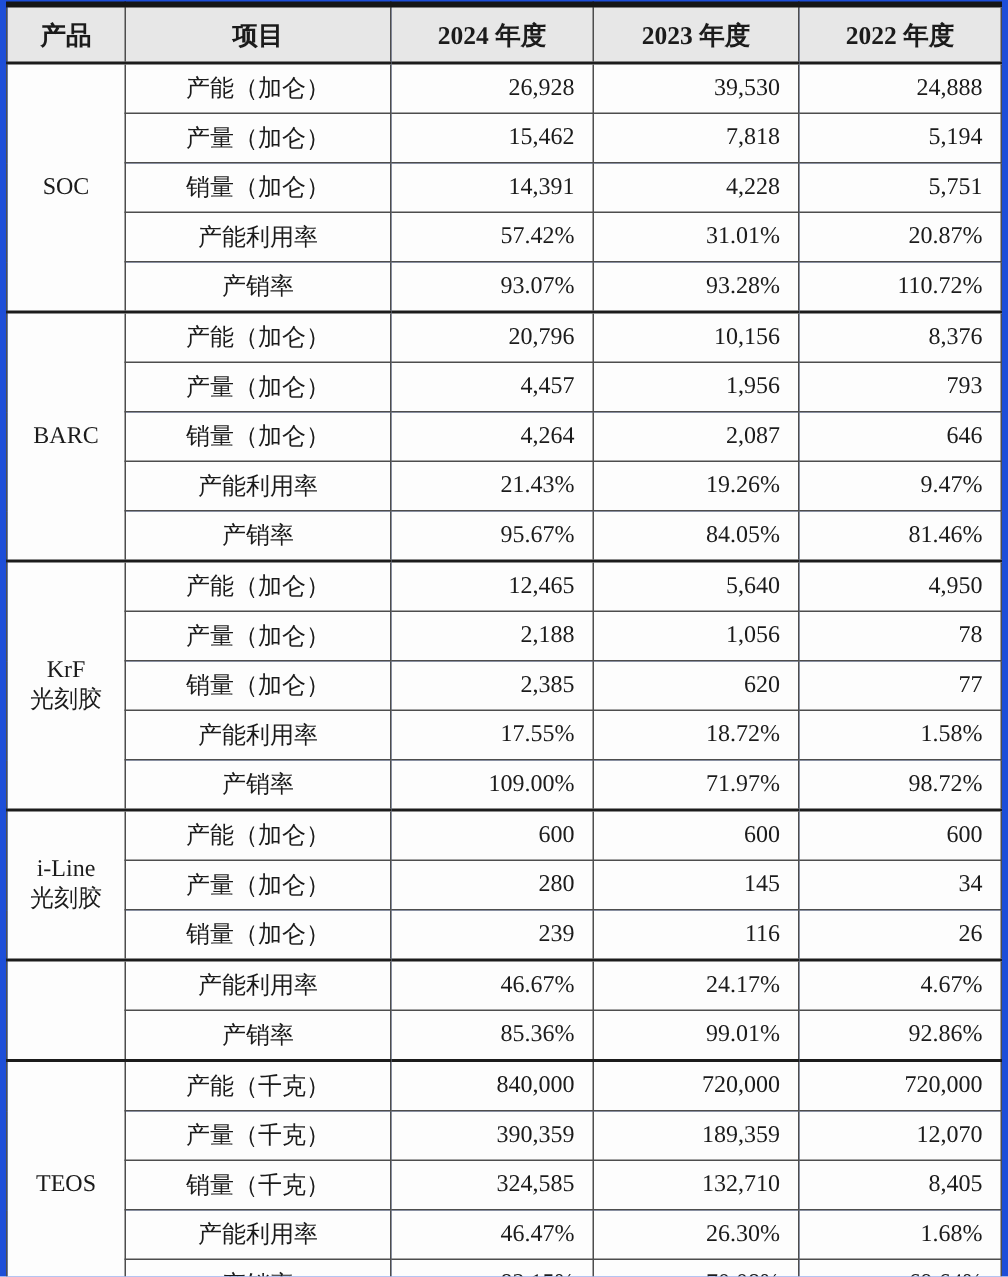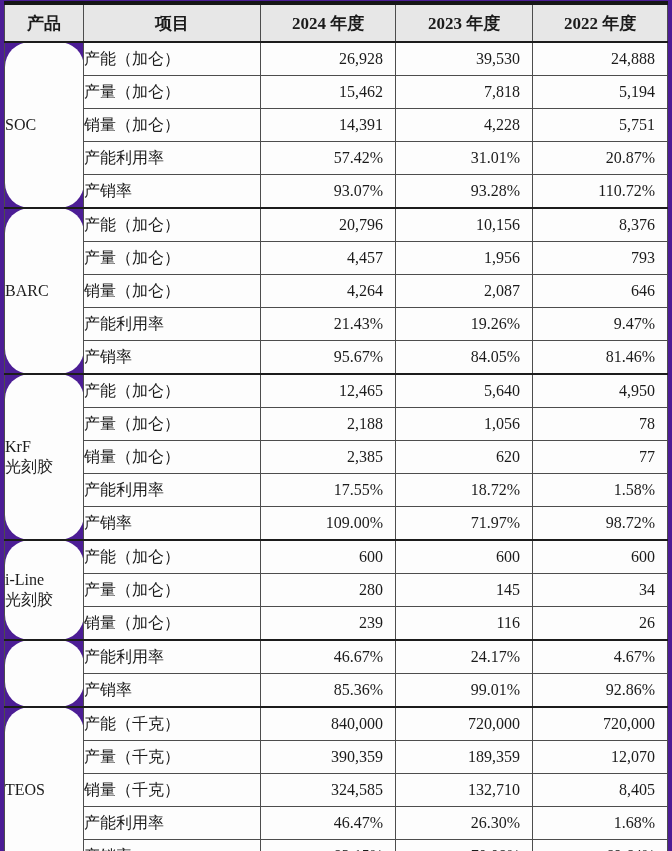--- a/index.html
+++ b/index.html
@@ -4,21 +4,21 @@
 <style>
   html, body {
     margin: 0;
     padding: 0;
     background: #ffffff;
   }
   .page {
     position: relative;
     width: 672px;
     height: 851px;
-    background: #4c1d95;
+    background: #1d4ed8;
     font-family: "Liberation Serif", "DejaVu Serif", serif;
     color: #1b1b1b;
     overflow: hidden;
   }
   table.data-table {
     position: absolute;
     left: 4px;
     top: 1px;
     width: 664px;
     border-collapse: collapse;
@@ -47,28 +47,29 @@
   }
   tbody td {
     height: 32px;
     font-size: 16px;
     vertical-align: middle;
     border: 1px solid #4d4d4d;
     padding: 0;
     background: #fdfdfd;
   }
   tbody td.item {
+    text-align: center;
   }
   tbody td.num {
     text-align: right;
     padding-right: 12px;
   }
   tbody td.product {
+    text-align: center;
     line-height: 1.25;
-    border-radius: 25px;
   }
   tbody tr.group-start td {
     border-top: 2.5px solid #1c1c1c;
   }
 </style>
 </head>
 <body>
 
 <div class="page">
   <table class="data-table">

